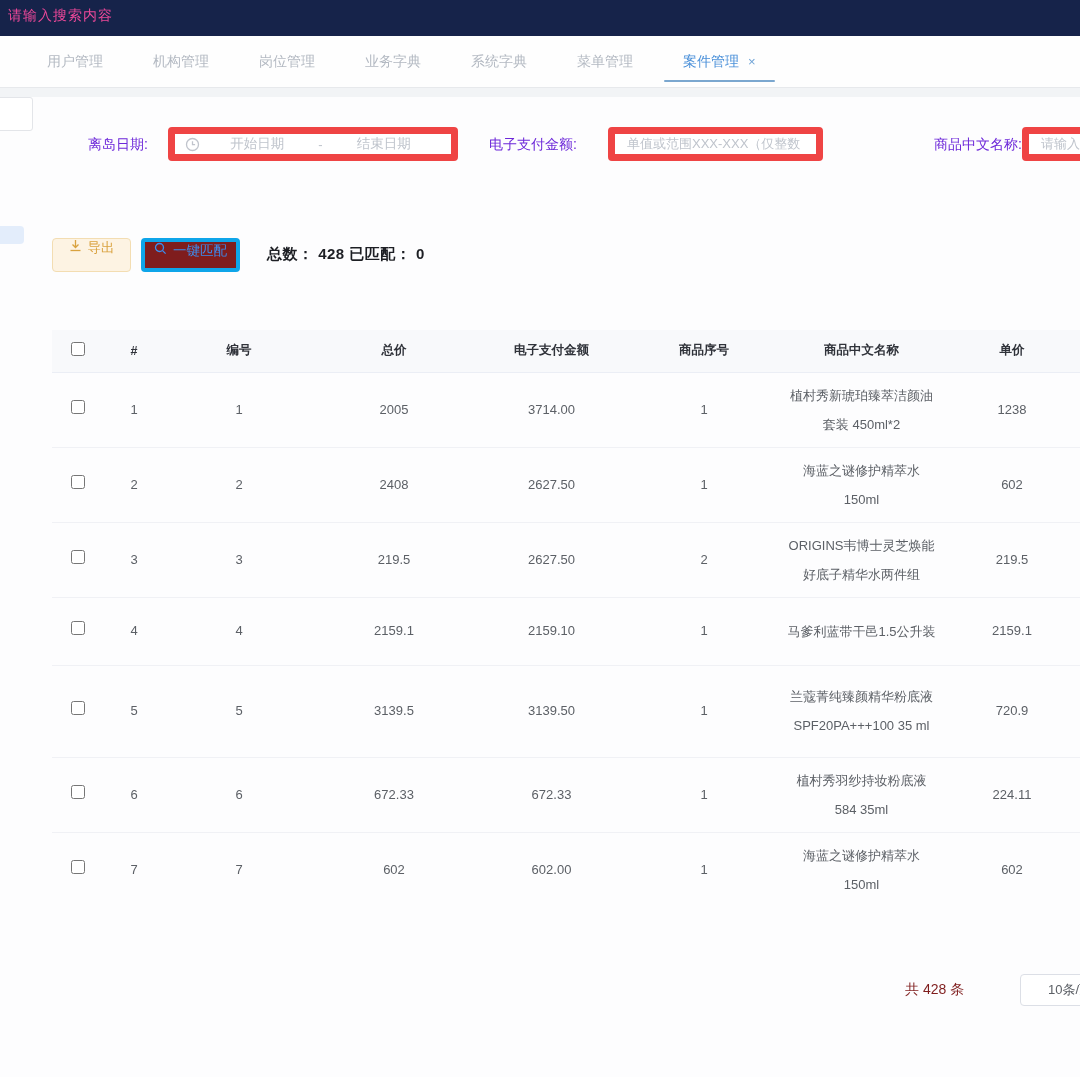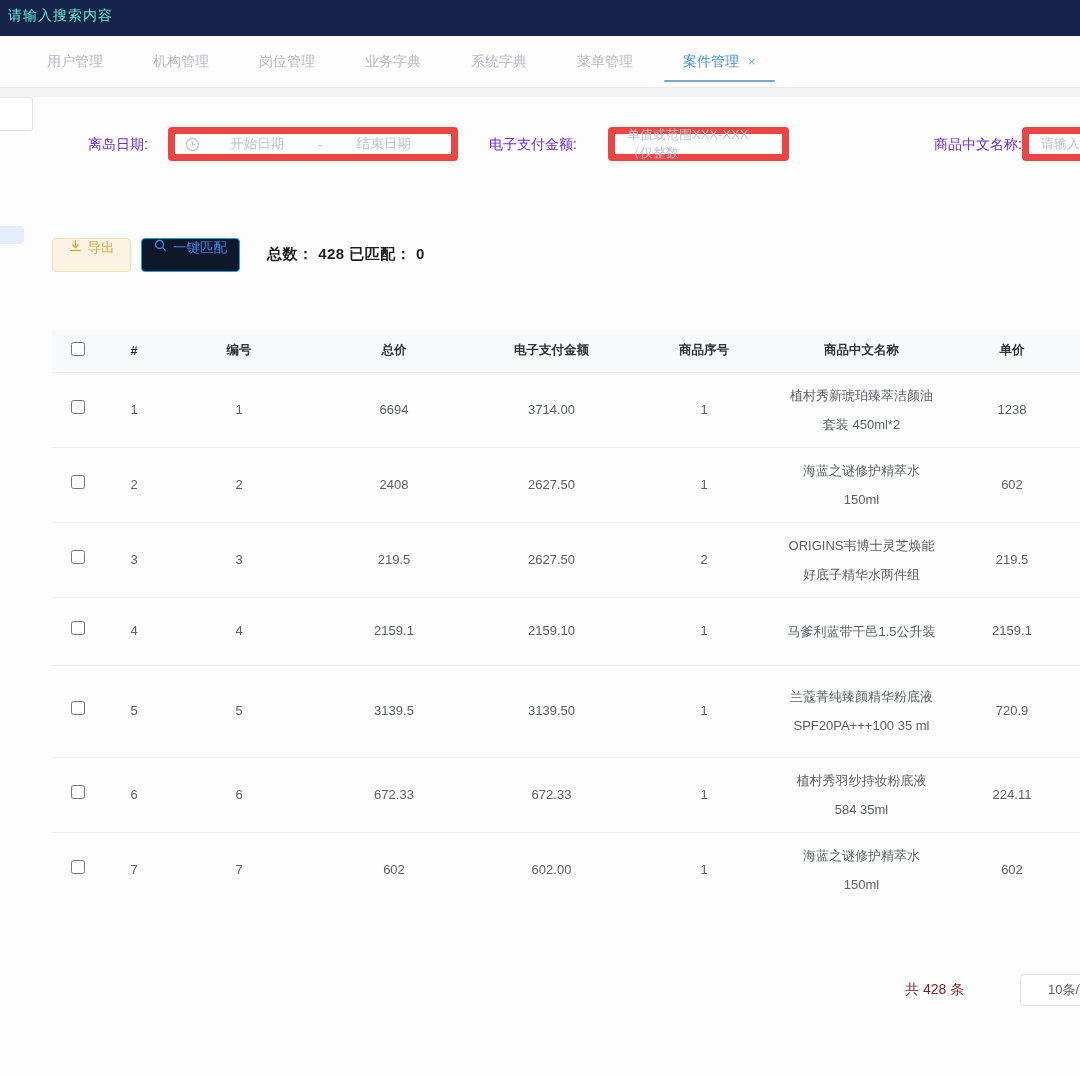--- a/index.html
+++ b/index.html
@@ -5,21 +5,21 @@
   * { margin:0; padding:0; box-sizing:border-box; }
   html,body { width:1080px; height:1077px; }
   body {
     font-family:"Liberation Sans","DejaVu Sans",sans-serif;
     background:#fdfdfe; color:#303133; overflow:hidden; position:relative;
   }
   #stage { position:absolute; inset:0; width:1080px; height:1077px; }
 
   
   .topbar { position:absolute; left:0; top:0; width:1080px; height:36px; background:#16234a; }
-  .topbar-search { position:absolute; left:8px; top:7px; font-size:14px; color:#5eead4; letter-spacing:1px; }
+  .topbar-search { position:absolute; left:8px; top:7px; font-size:14px; color:#ec4899; letter-spacing:1px; }
 
   
   .tabbar { position:absolute; left:0; top:36px; width:1080px; height:52px; background:#fefefe;
             border-bottom:1px solid #e7e9ec; display:flex; align-items:center; padding-left:22px; }
   .tab { position:relative; height:52px; display:flex; align-items:center; justify-content:center;
          padding:0 25px; font-size:14px; color:#b3b9c2; cursor:pointer; white-space:nowrap; }
   .tab.active { color:#4a90d9; }
   .tab.active::after { content:""; position:absolute; left:6px; right:6px; bottom:6px; height:2px; background:#7ba7cf; border-radius:1px; }
   .tab .close { margin-left:9px; font-size:13px; color:#6fa3d6; line-height:1; }
 
@@ -34,29 +34,29 @@
   
   .filter-label { position:absolute; font-size:14px; color:#6d28d9; top:136px; white-space:nowrap; }
   .lbl-date { left:88px; }
   .lbl-pay  { left:489px; }
   .lbl-name { left:934px; }
   .input-box { position:absolute; top:127px; height:34px; background:#fff; border:7px solid #ef4444;
                border-radius:4px; display:flex; align-items:center; font-size:13px; color:#bfc4cc; }
   .daterange { left:168px; width:290px; padding:0 10px; }
   .daterange .ph { flex:1; text-align:center; color:#bfc4cc; font-size:13.5px; }
   .daterange .sep { color:#bfc4cc; padding:0 4px; }
-  .payinput { left:608px; width:181px; padding:0 12px; }
+  .payinput { left:608px; width:215px; padding:0 12px; }
   .nameinput { left:1022px; width:110px; padding:0 12px; }
   .clock-icon { width:15px; height:15px; flex:0 0 15px; }
 
   
   .btn { position:absolute; top:238px; height:34px; border-radius:4px; display:inline-flex;
          align-items:flex-start; justify-content:center; gap:6px; font-size:13.5px; cursor:pointer; }
   .btn-export { left:52px; width:79px; background:#fdf3e3; border:1px solid #f3ddb2; color:#d9a23f; }
-  .btn-match  { left:141px; width:99px; background:#0f172a; border:1px solid #0ea5e9; color:#3b8ef0; }
+  .btn-match  { left:141px; width:99px; background:#7f1d1d; border:4px solid #0ea5e9; color:#3b8ef0; }
   .counts { position:absolute; left:267px; top:245px; font-size:15px; color:#1d1f24; font-weight:600; letter-spacing:.5px; }
 
   
   .selbar { position:absolute; left:52px; top:286px; width:1028px; height:35px; background:#eaf3fd;
             border-radius:3px; display:flex; align-items:center; padding-left:18px; font-size:13.5px; color:#5f7aa3; }
   .selbar b { color:#3b8ef0; font-weight:700; padding:0 4px; }
   .selbar .clear { color:#3b8ef0; margin-left:16px; cursor:pointer; letter-spacing:2px; }
 
   
   .table-wrap { position:absolute; left:52px; top:330px; width:1028px; height:575px; overflow:hidden; }
@@ -180,21 +180,21 @@
           <th>商品序号</th>
           <th>商品中文名称</th>
           <th>单价</th>
         </tr>
       </thead>
       <tbody id="tbody">
           <tr style="height: 68px;">
             <td><input type="checkbox" style=""></td>
             <td>1</td>
             <td>1</td>
-            <td>6694</td>
+            <td>2005</td>
             <td>3714.00</td>
             <td>1</td>
             <td class="name">植村秀新琥珀臻萃洁颜油套装 450ml*2</td>
             <td>1238</td>
           </tr>
           <tr style="height: 68px;">
             <td><input type="checkbox" style=""></td>
             <td>2</td>
             <td>2</td>
             <td>2408</td>

